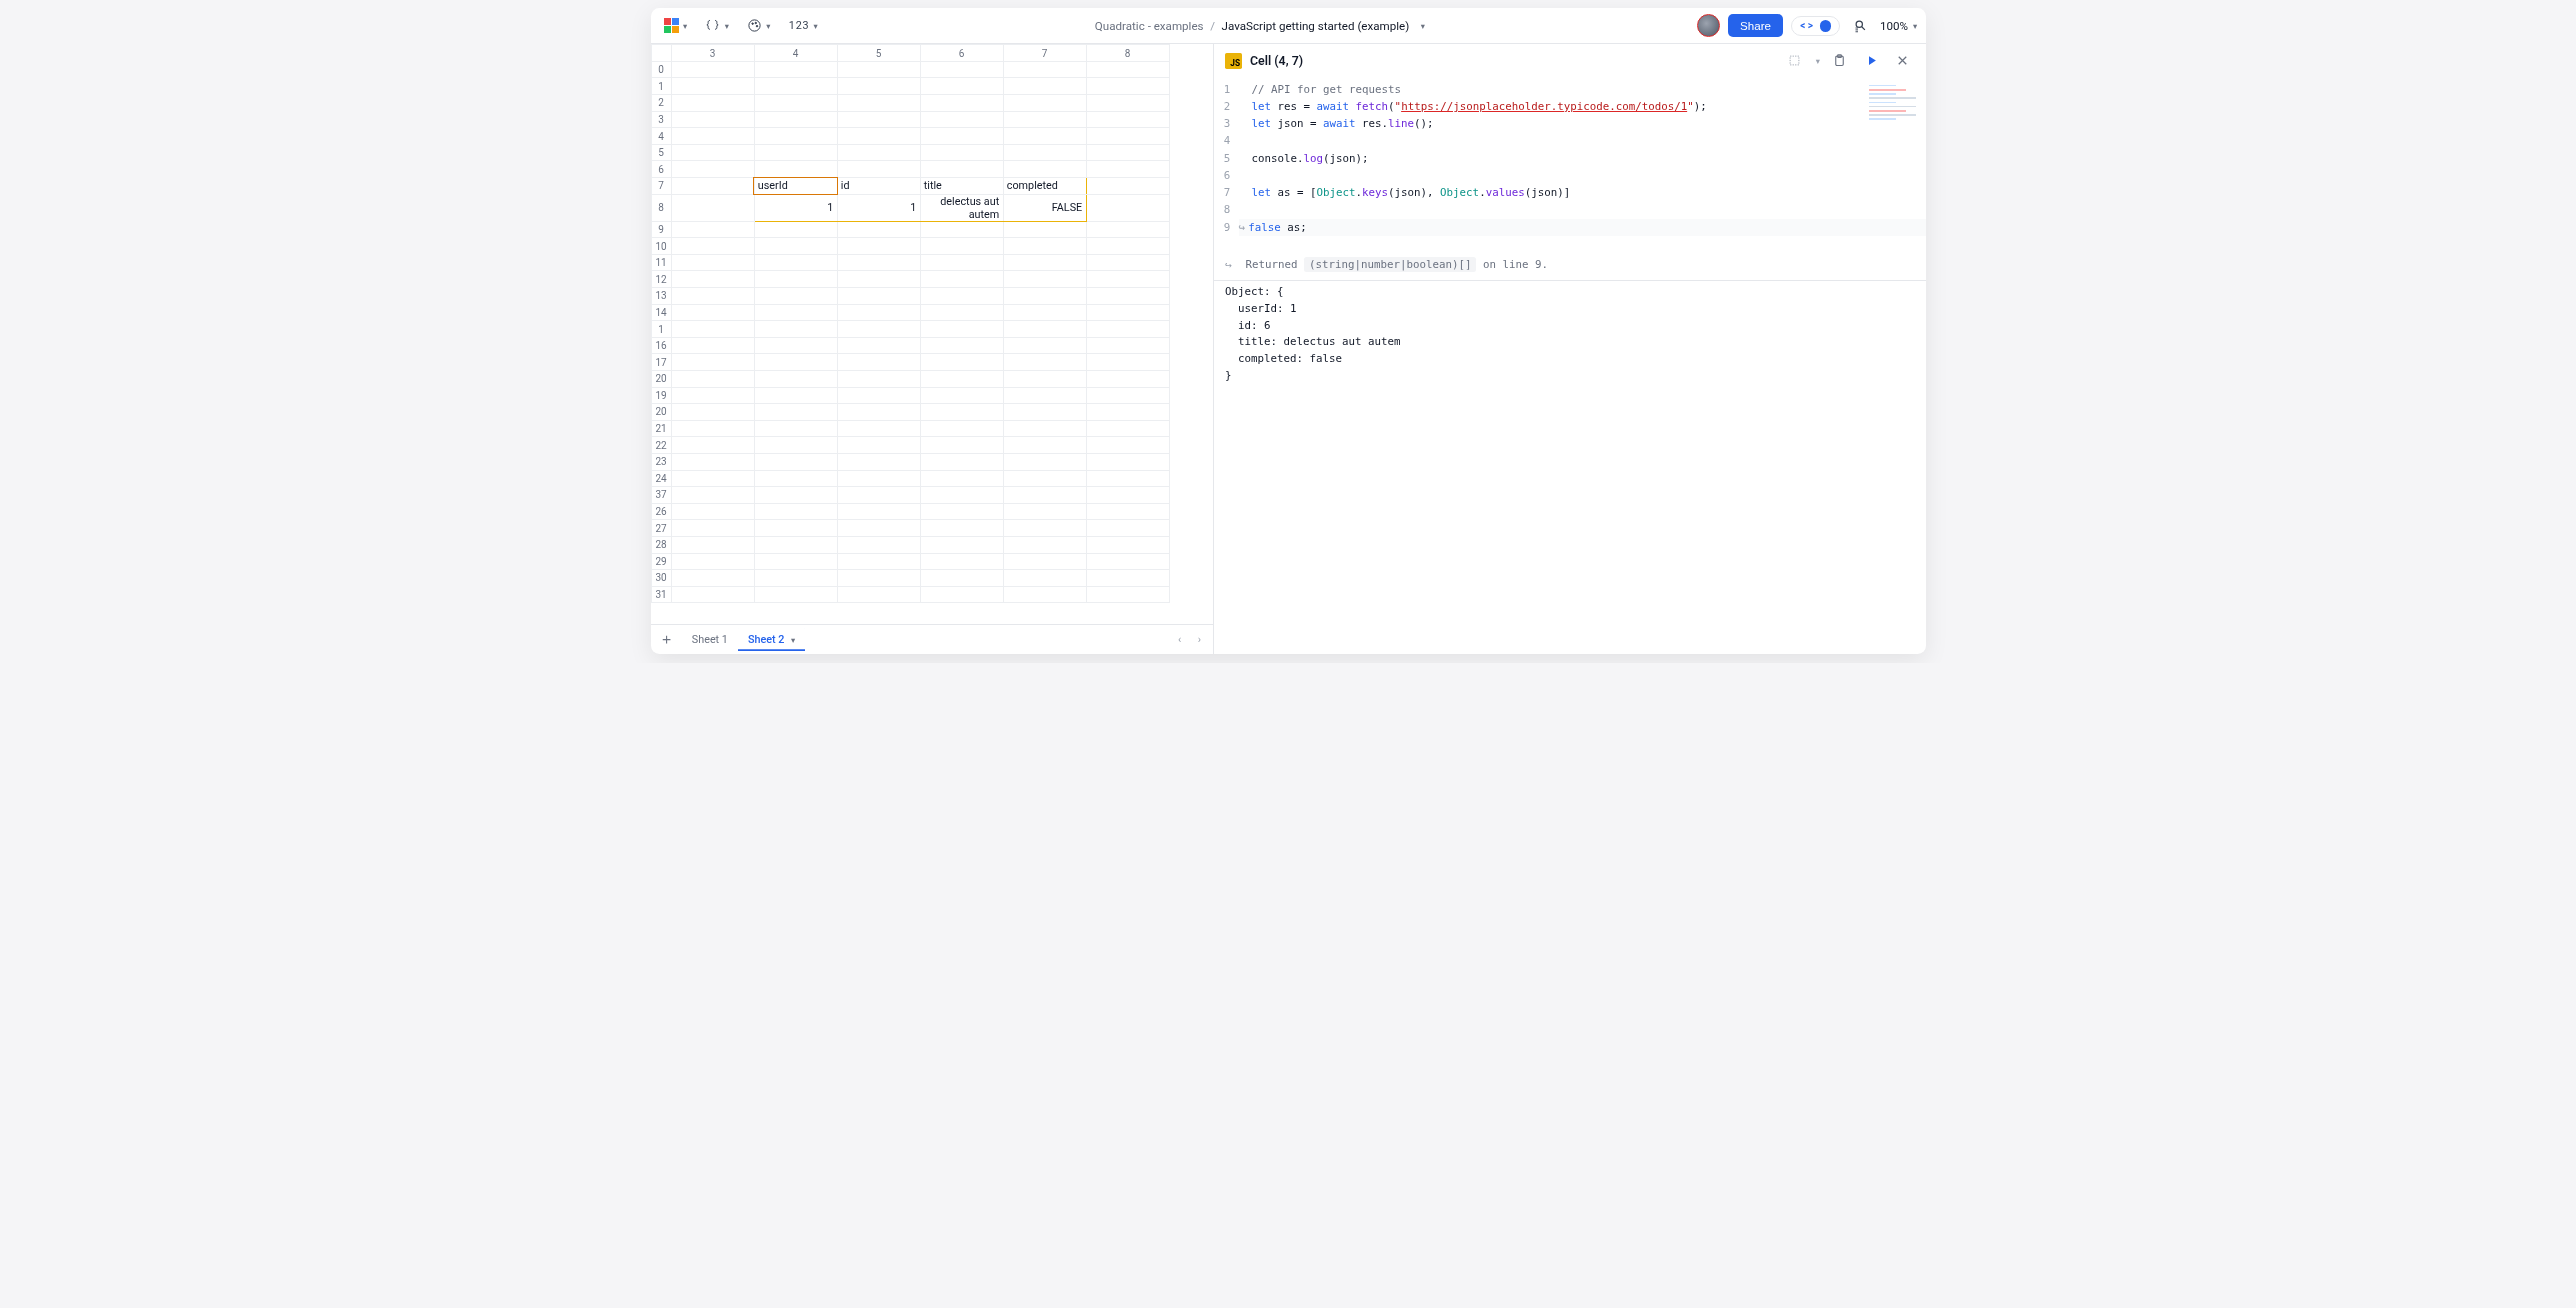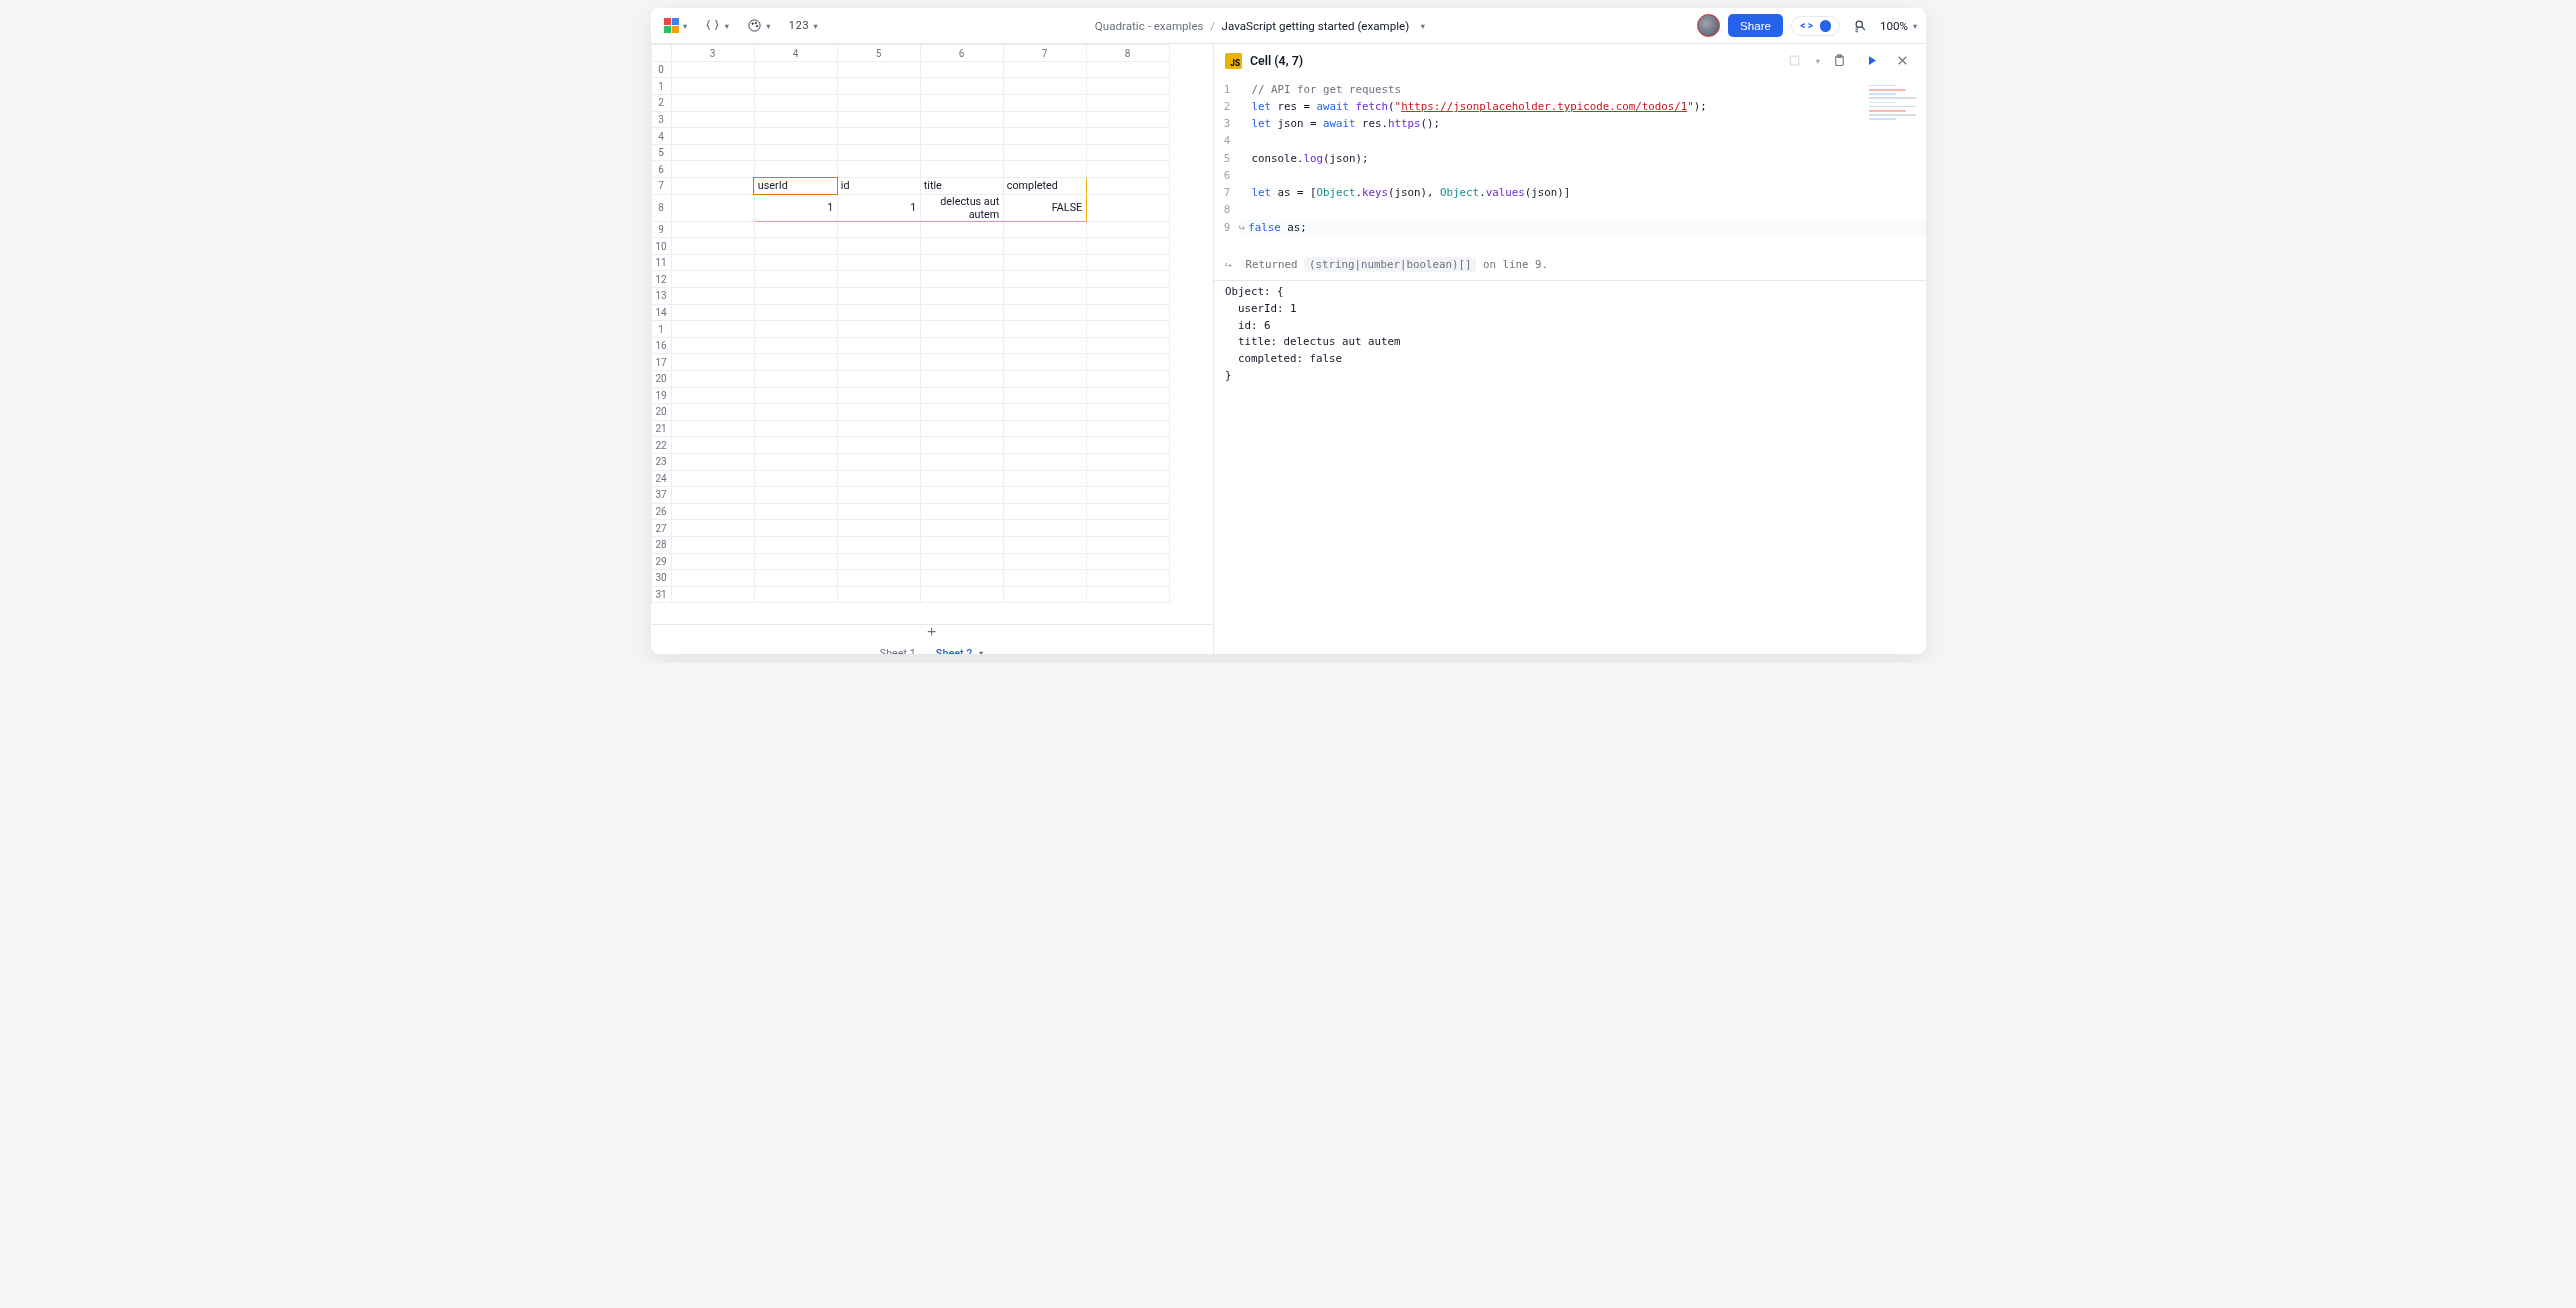--- a/index.html
+++ b/index.html
@@ -36,21 +36,21 @@
   table.ss th, table.ss td{ border:0.8px solid #eceef1; font-weight:400; }
   table.ss th{ background:#fff; color:#6b7280; font-size:10px; }
   .colhead th{ height:16.6px; }
   .rowhead{ width:20px; background:#fff; color:#6b7280; font-size:10px; text-align:center; }
   td.cell{ height:16.6px; padding:0 3.3px; font-size:10.8px; color:#111827; background:#fff; }
   .colw{ width:83px; }
   th.sel-col{ background:#eff6ff; }
   .sel-cell{ outline:1.2px solid #d97706; outline-offset:-0.8px; background:#fff; }
   .txt-r{ text-align:right; }
 
-  .sheet-tabs{ height:30px; border-top:0.8px solid #e5e7eb; display:flex; align-items:center; padding:0 5px; gap:3.3px;flex-direction:column;}
+  .sheet-tabs{ height:30px; border-top:0.8px solid #e5e7eb; display:flex; align-items:center; padding:0 5px; gap:3.3px;}
   .add-sheet{ width:23px; height:23px; display:flex; align-items:center; justify-content:center; border-radius:3.3px; cursor:pointer; color:#6b7280;}
   .sheet-tab{ padding:5px 10px; font-size:10.8px; color:#6b7280; cursor:pointer; border-radius:3.3px 3.3px 0 0;}
   .sheet-tab.active{ color:#2563eb; font-weight:500; background:#fff; display:flex; align-items:center; gap:5px; box-shadow: inset 0 -1.7px 0 #2563eb; }
   .sheet-nav{ margin-left:auto; display:flex; gap:3.3px; color:#9ca3af;}
   .sheet-nav span{ padding:3.3px 6.6px; cursor:pointer;}
 
   
   .panel{ flex:1; display:flex; flex-direction:column; }
   .panel-head{ height:33px; display:flex; align-items:center; padding:0 11.6px; gap:8.3px; border-bottom:0px solid #e5e7eb;}
   .js-badge{ width:16.6px; height:16.6px; background:#eab308; color:#000; font-size:8.3px; font-weight:700; display:flex; align-items:flex-end; justify-content:flex-end; padding:0.8px 1.7px; border-radius:1.7px;}
@@ -514,21 +514,21 @@
 2
 3
 4
 5
 6
 7
 8
 9</div>
           <div class="code" id="code">  <span class="c-comment">// API for get requests</span>
   <span class="c-kw">let</span> res = <span class="c-kw">await</span> <span class="c-fn">fetch</span>(<span class="c-str">"</span><span class="c-url">https://jsonplaceholder.typicode.com/todos/1</span><span class="c-str">"</span>);
-  <span class="c-kw">let</span> json = <span class="c-kw">await</span> res.<span class="c-fn">https</span>();
+  <span class="c-kw">let</span> json = <span class="c-kw">await</span> res.<span class="c-fn">line</span>();
   
   console.<span class="c-fn">log</span>(json);
   
   <span class="c-kw">let</span> as = [<span class="c-obj">Object</span>.<span class="c-fn">keys</span>(json), <span class="c-obj">Object</span>.<span class="c-fn">values</span>(json)]
   
 <span class="cursor-line"><span class="ret-arrow">↪</span><span class="c-kw">false</span> as;</span></div>
         </div>
         <div class="minimap">
           <div class="mline b"></div>
             <div class="mline r"></div>

